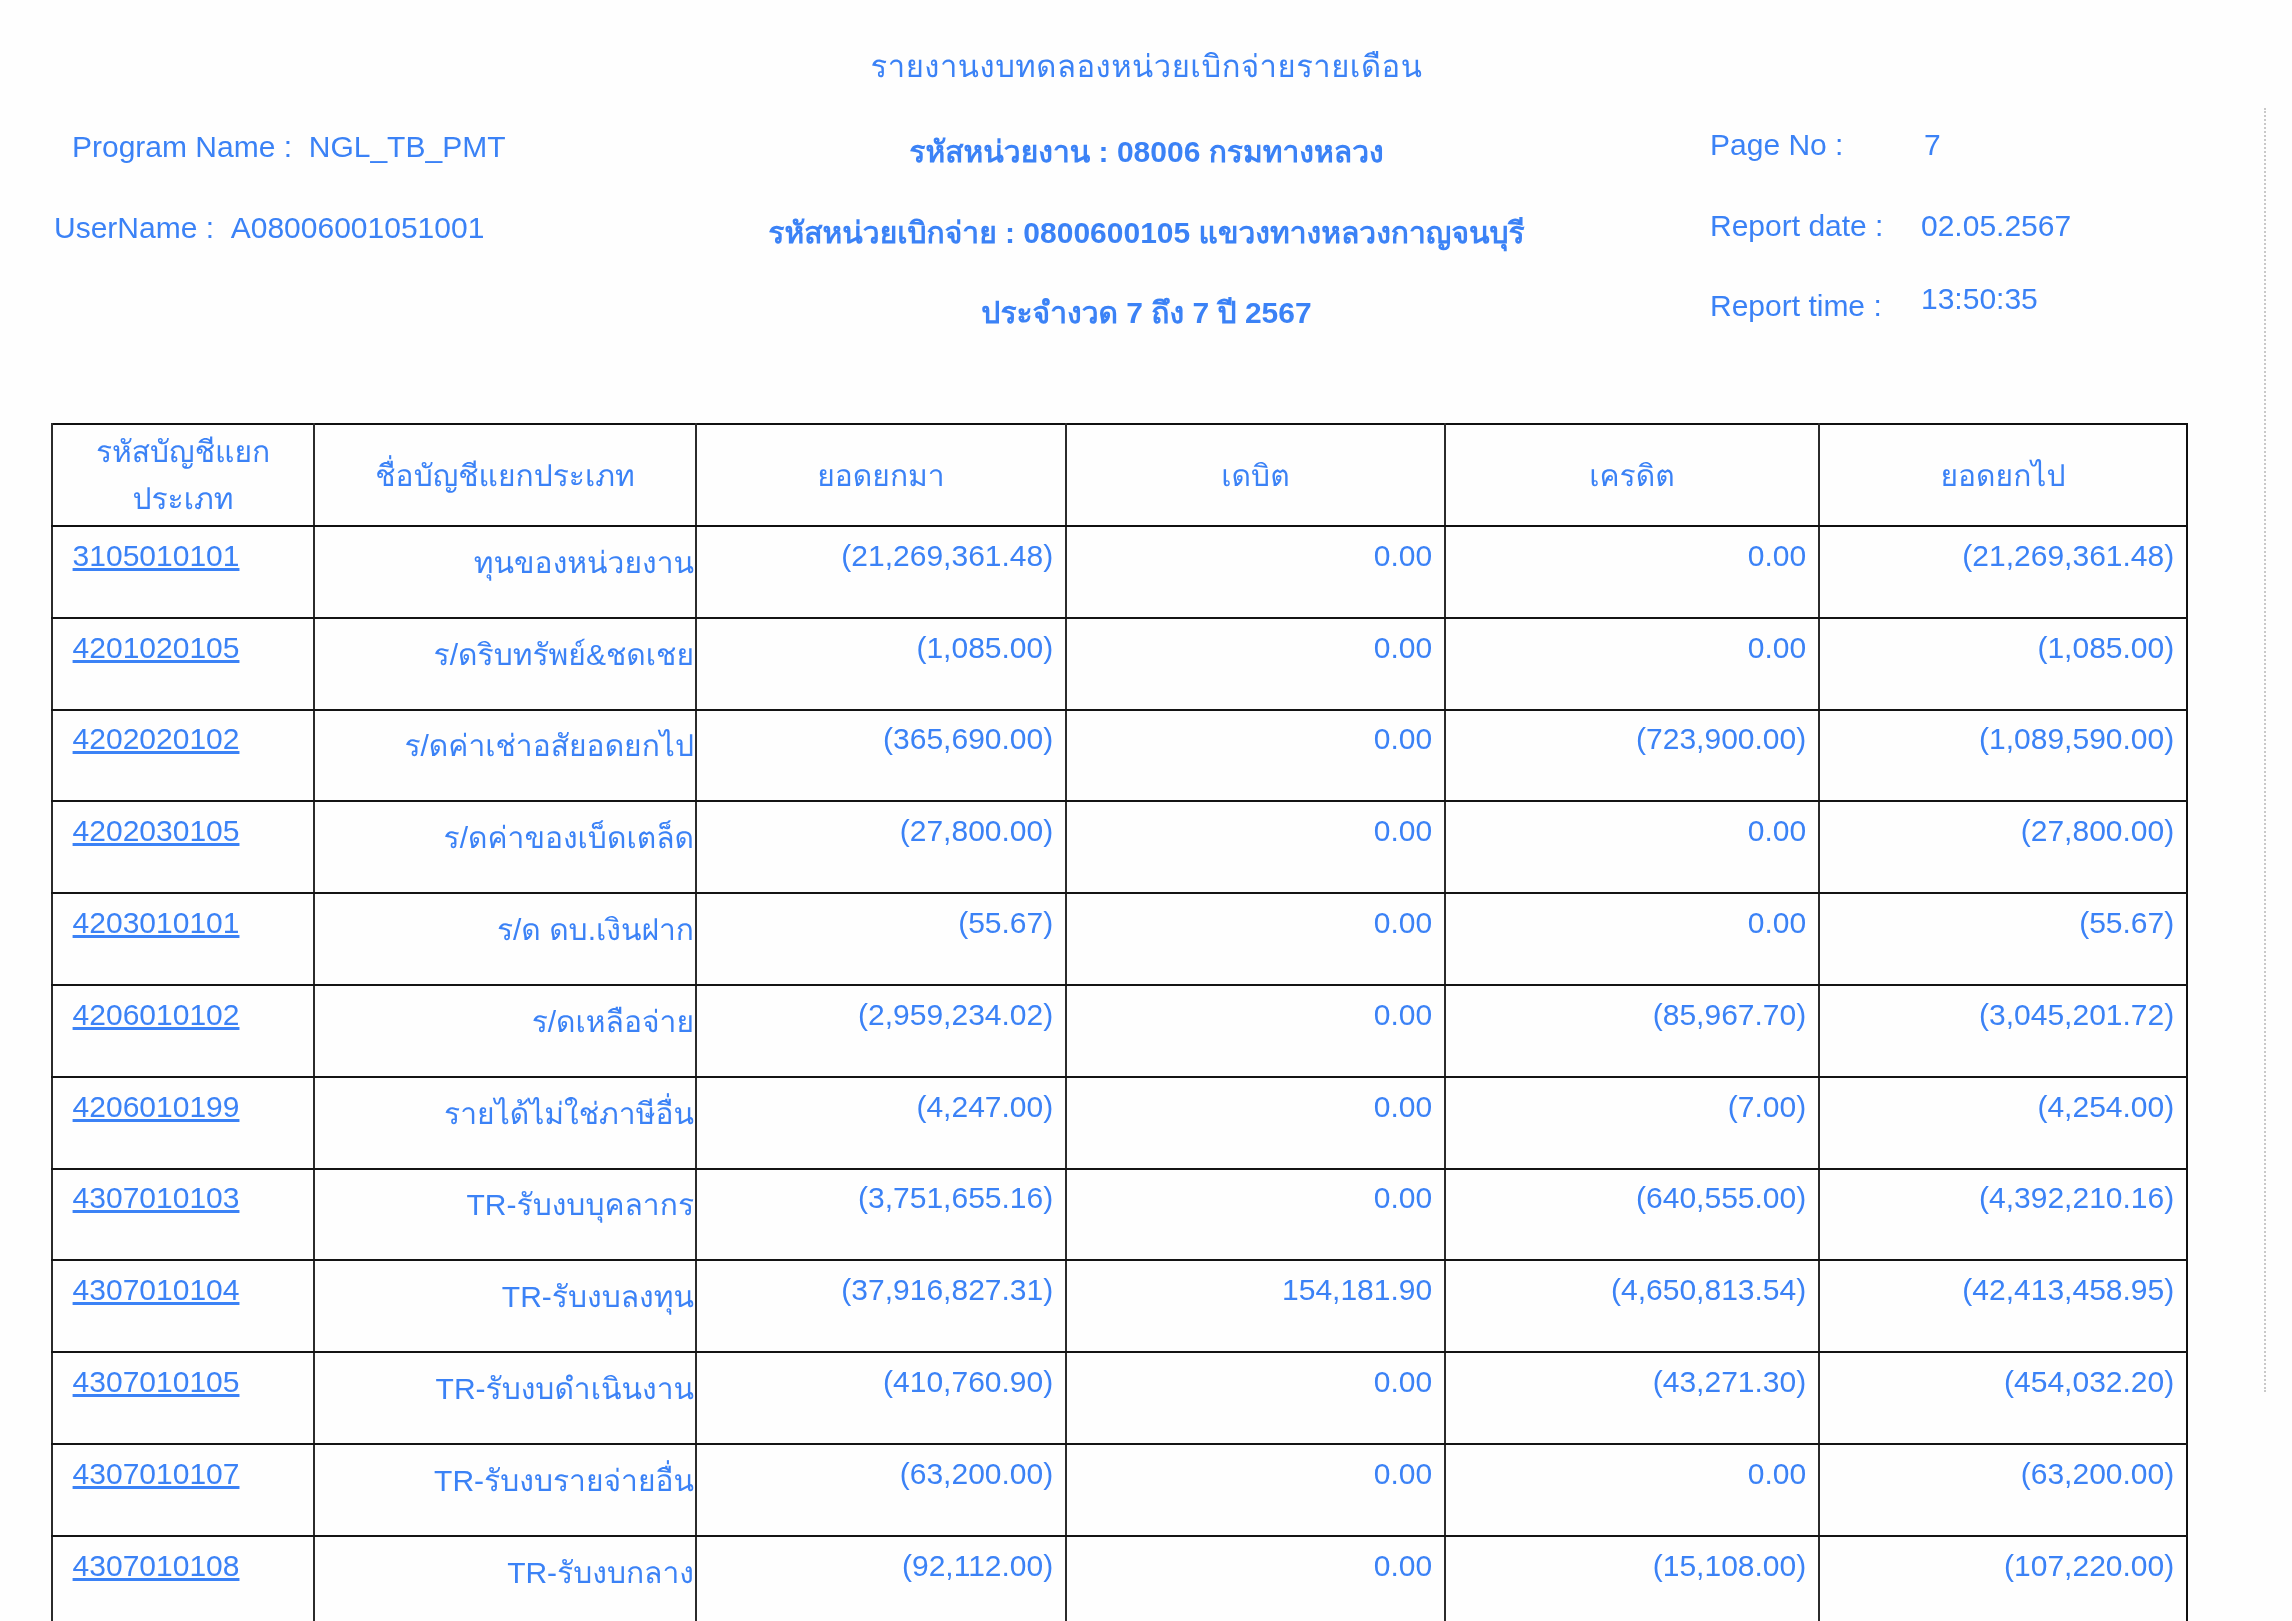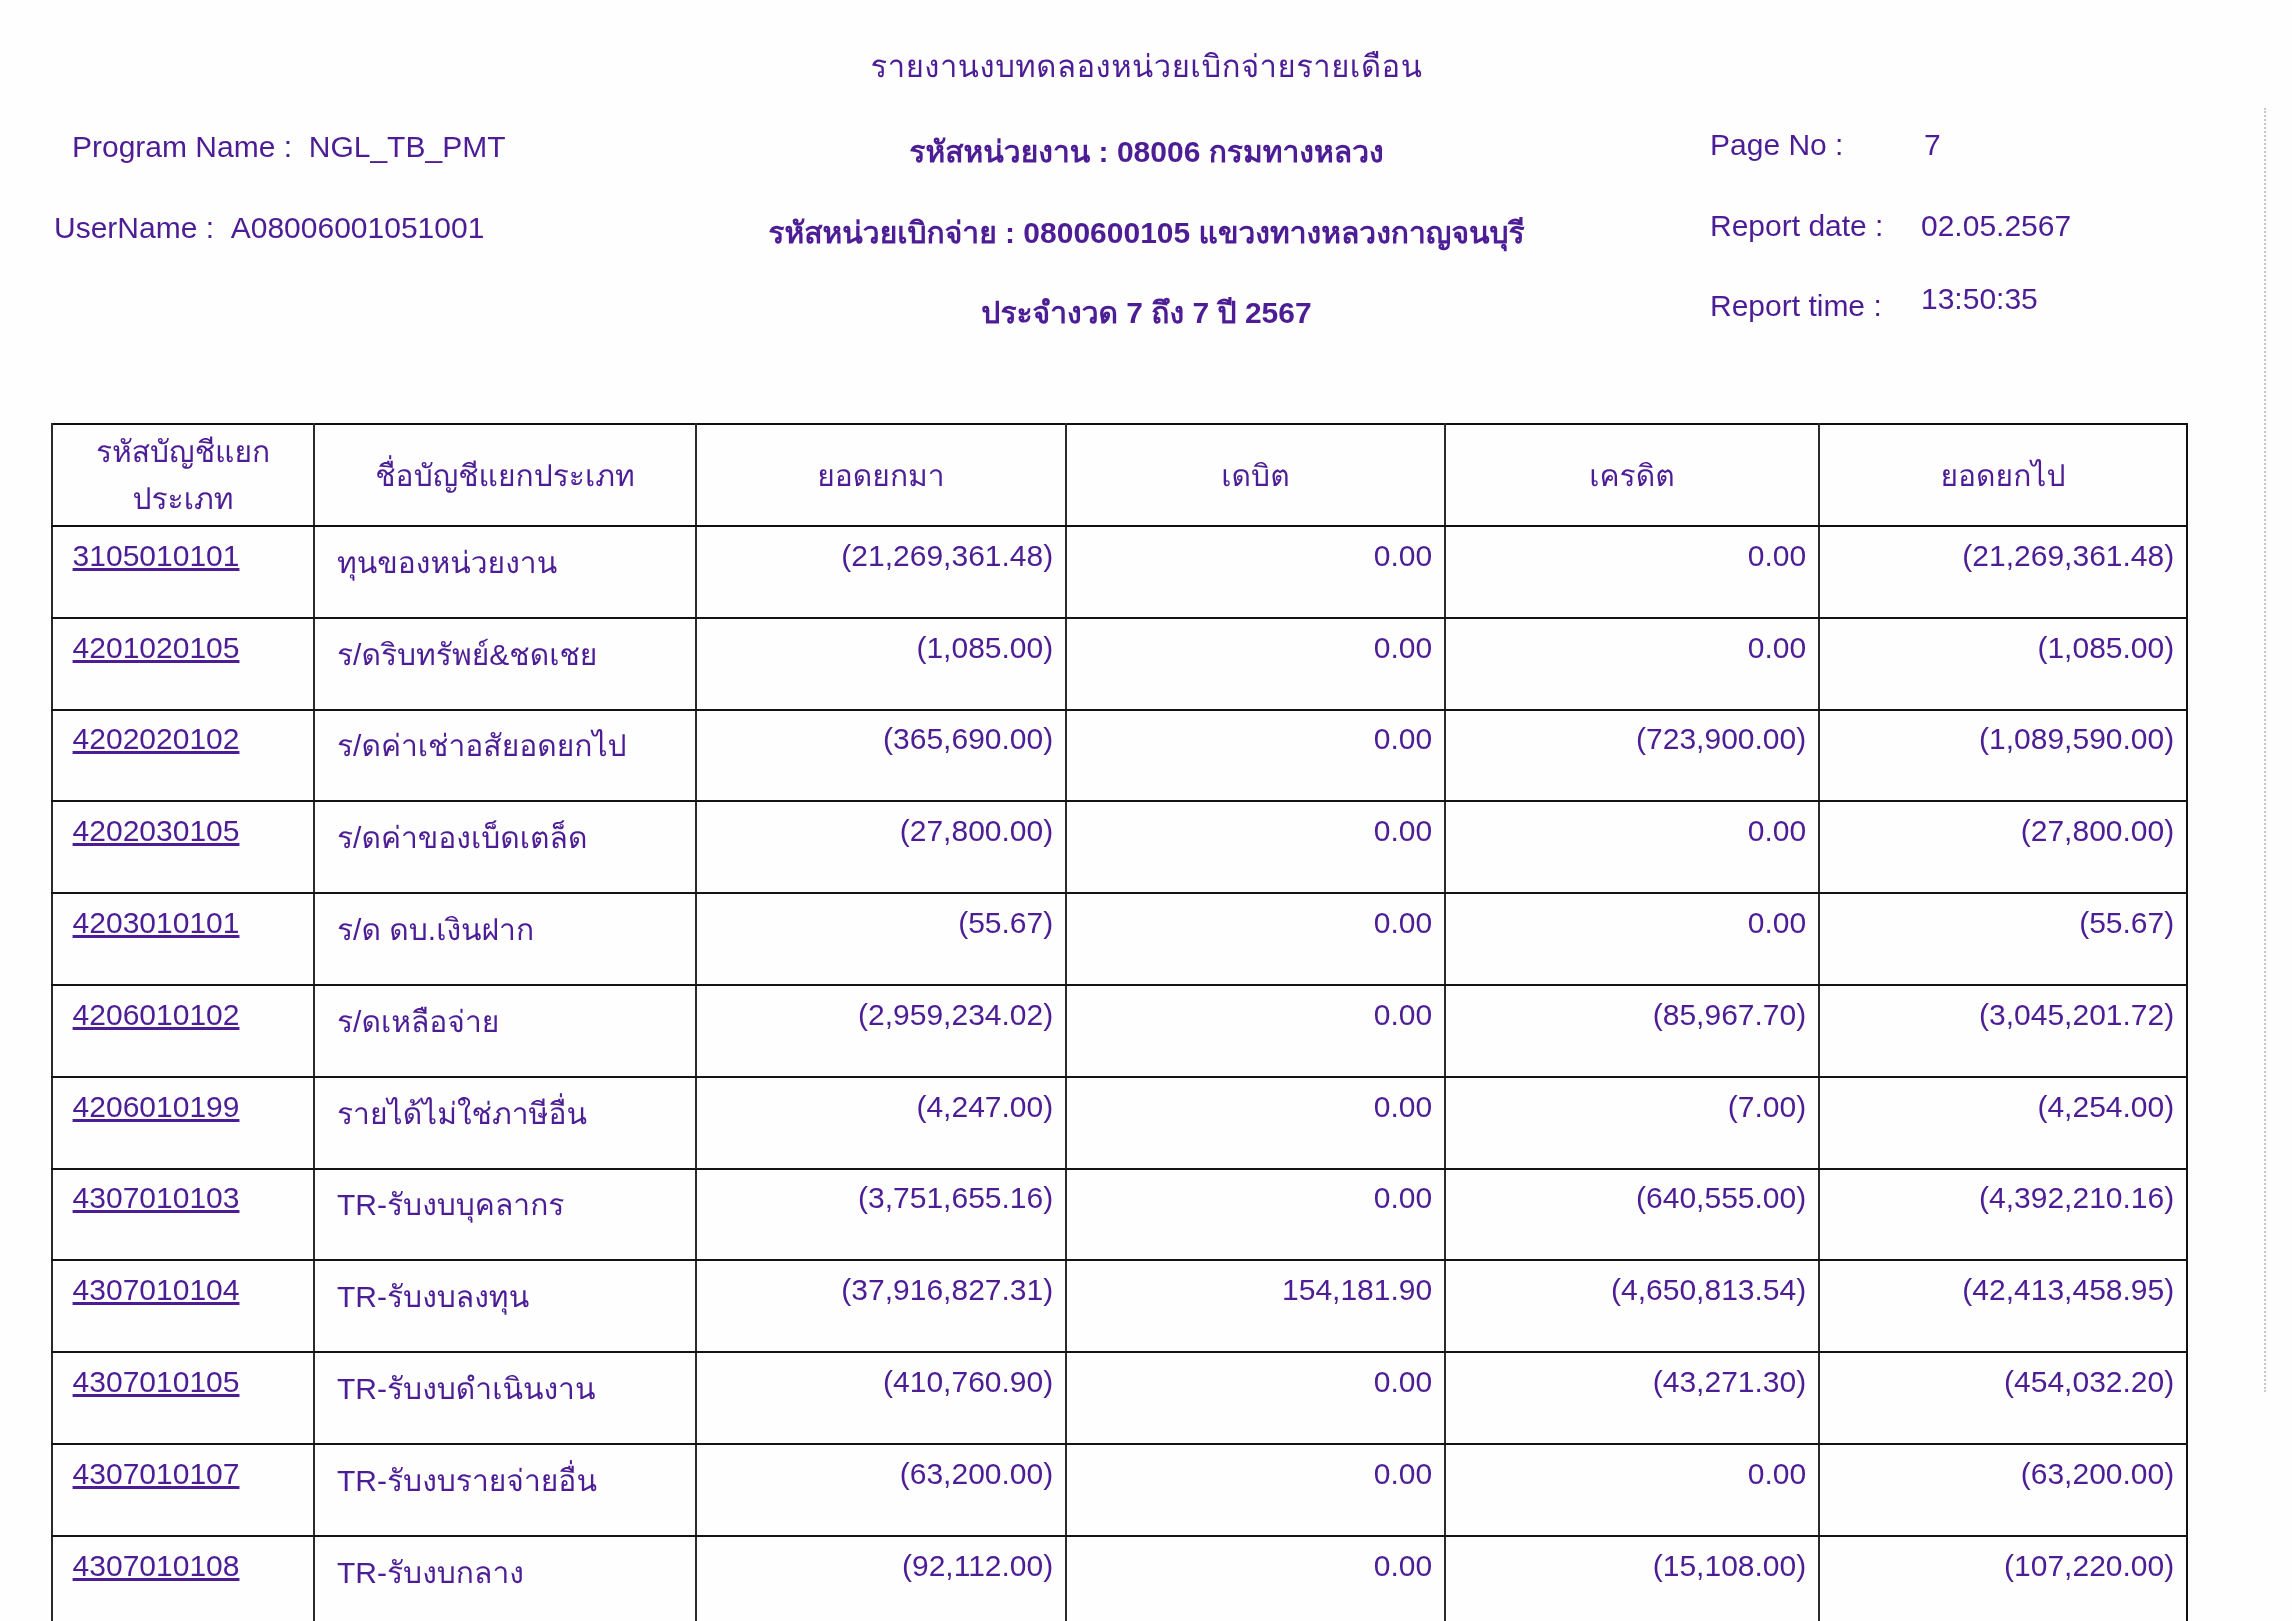--- a/index.html
+++ b/index.html
@@ -6,21 +6,21 @@
     margin: 0;
     padding: 0;
     background: #ffffff;
   }
   .page {
     position: relative;
     width: 2293px;
     height: 1621px;
     background: #fefefe;
     font-family: "Liberation Sans", "DejaVu Sans", sans-serif;
-    color: #4c1d95;
+    color: #3b82f6;
     overflow: hidden;
   }
   .title {
     position: absolute;
     top: 41px;
     left: 0;
     width: 100%;
     text-align: center;
     font-size: 31px;
     letter-spacing: 0.5px;
@@ -78,21 +78,21 @@
     height: 77px;
     font-size: 30px;
     vertical-align: top;
     padding-top: 11.8px;
     border-left: 2px solid #2b2b2b;
     border-bottom: 2.9px solid #141414;
     overflow: hidden;
     white-space: nowrap;
   }
   td.code { text-align: left;  padding-left: 19.6px; text-decoration: underline; }
-  td.name { text-align: left;  padding-left: 22px; }
+  td.name { text-align: right;  padding-left: 14px; }
   td.num  { text-align: right; padding-right: 11.8px; }
 
   .scan-edge {
     position: absolute;
     left: 2264px;
     top: 108px;
     height: 1284px;
     border-left: 2px dotted #c9c9c9;
   }
 </style>

